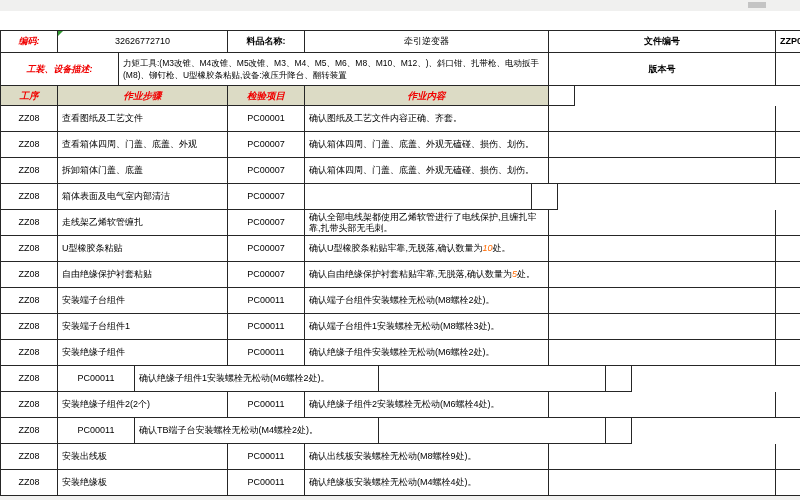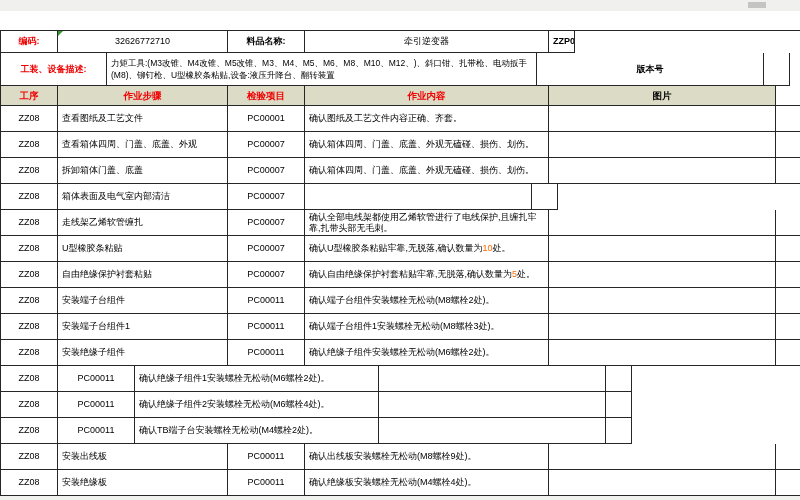--- a/index.html
+++ b/index.html
@@ -8,27 +8,27 @@
   .top-strip { position:relative; width:800px; height:11px; background:#f0f0ef; }
   .scroll-stub { position:absolute; top:2px; left:748px; width:18px; height:6px; background:#c4c4c4; }
   .title { width:800px; height:19px; text-align:center; font-size:18px; font-weight:bold;
            padding-top:17px; letter-spacing:1px; }
   .sheet { position:relative; width:801px; border-top:1px solid #262626; border-left:1px solid #262626; }
   .row { display:flex; width:801px; }
   .c { border-right:1px solid #262626; border-bottom:1px solid #262626;
        display:flex; align-items:center; justify-content:center;
        font-size:9px; line-height:11px; overflow:hidden; position:relative; background:#fff; }
   .left  { justify-content:flex-start; text-align:left; padding:1px 4px; }
-  .redlbl { color:#f00000; font-weight:bold; }
+  .redlbl { color:#f00000; font-weight:bold;font-style:italic; }
   .bold { font-weight:bold; }
   .khaki { background:#dcdbc5; }
-  .hl { color:#ff6a00; }
+  .hl { color:#ff6a00;font-style:italic; }
   
   .w1{width:57px} .w2{width:170px} .w3{width:77px} .w4{width:244px} .w5{width:227px} .w6{width:26px}
-  .wb1{width:106px} .wb2{width:430px}
+  .wb1{width:118px} .wb2{width:430px}
   .rowA { height:22px; }
   .rowB { height:33px; }
   .rowC { height:20px; }
   .rowC .c { font-size:9.5px; }
   .drow .c { min-height:26px; }
   .tools-text { font-size:8.5px; line-height:12px; }
   .err-tri { position:absolute; top:0; left:0; width:0; height:0;
              border-top:5px solid #339933; border-right:5px solid transparent; }
   .bottom-strip { width:800px; height:10px; background:#f1f1f0; }
 </style>
@@ -44,36 +44,36 @@
 <div class="sheet">
 
   <div class="row rowA">
     <div class="c w1 redlbl">编码:</div>
     <div class="c w2">
       <span class="err-tri"></span>
       <span>32626772710</span>
     </div>
     <div class="c w3 bold">料品名称:</div>
     <div class="c w4">牵引逆变器</div>
+    <div class="c w5 bold">文件编号</div>
     <div class="c w6 bold left">ZZP0</div>
   </div>
 
   <div class="row rowB">
     <div class="c wb1 redlbl">工装、设备描述:</div>
     <div class="c wb2 left tools-text">力矩工具:(M3改锥、M4改锥、M5改锥、M3、M4、M5、M6、M8、M10、M12、)、斜口钳、扎带枪、电动扳手(M8)、铆钉枪、U型橡胶条粘贴,设备:液压升降台、翻转装置</div>
     <div class="c w5 bold">版本号</div>
     <div class="c w6"></div>
   </div>
 
   <div class="row rowC">
     <div class="c w1 khaki redlbl">工序</div>
     <div class="c w2 khaki redlbl">作业步骤</div>
     <div class="c w3 khaki redlbl">检验项目</div>
     <div class="c w4 khaki redlbl">作业内容</div>
-    <div class="c w5 khaki bold">图片</div>
     <div class="c w6"></div>
   </div>
 
   <div>
       <div class="row drow">
     <div class="c w1">ZZ08</div>
     <div class="c w2 left">查看图纸及工艺文件</div>
     <div class="c w3">PC00001</div>
     <div class="c w4 left">
       <span><span>确认图纸及工艺文件内容正确、齐套。</span><span class="hl"></span><span></span></span>
@@ -172,20 +172,21 @@
     <div class="c w1">ZZ08</div>
     <div class="c w3">PC00011</div>
     <div class="c w4 left">
       <span><span>确认绝缘子组件1安装螺栓无松动(M6螺栓2处)。</span><span class="hl"></span><span></span></span>
     </div>
     <div class="c w5"></div>
     <div class="c w6"></div>
   </div>
       <div class="row drow">
     <div class="c w1">ZZ08</div>
+    <div class="c w2 left">安装绝缘子组件2(2个)</div>
     <div class="c w3">PC00011</div>
     <div class="c w4 left">
       <span><span>确认绝缘子组件2安装螺栓无松动(M6螺栓4处)。</span><span class="hl"></span><span></span></span>
     </div>
     <div class="c w5"></div>
     <div class="c w6"></div>
   </div>
       <div class="row drow">
     <div class="c w1">ZZ08</div>
     <div class="c w3">PC00011</div>

